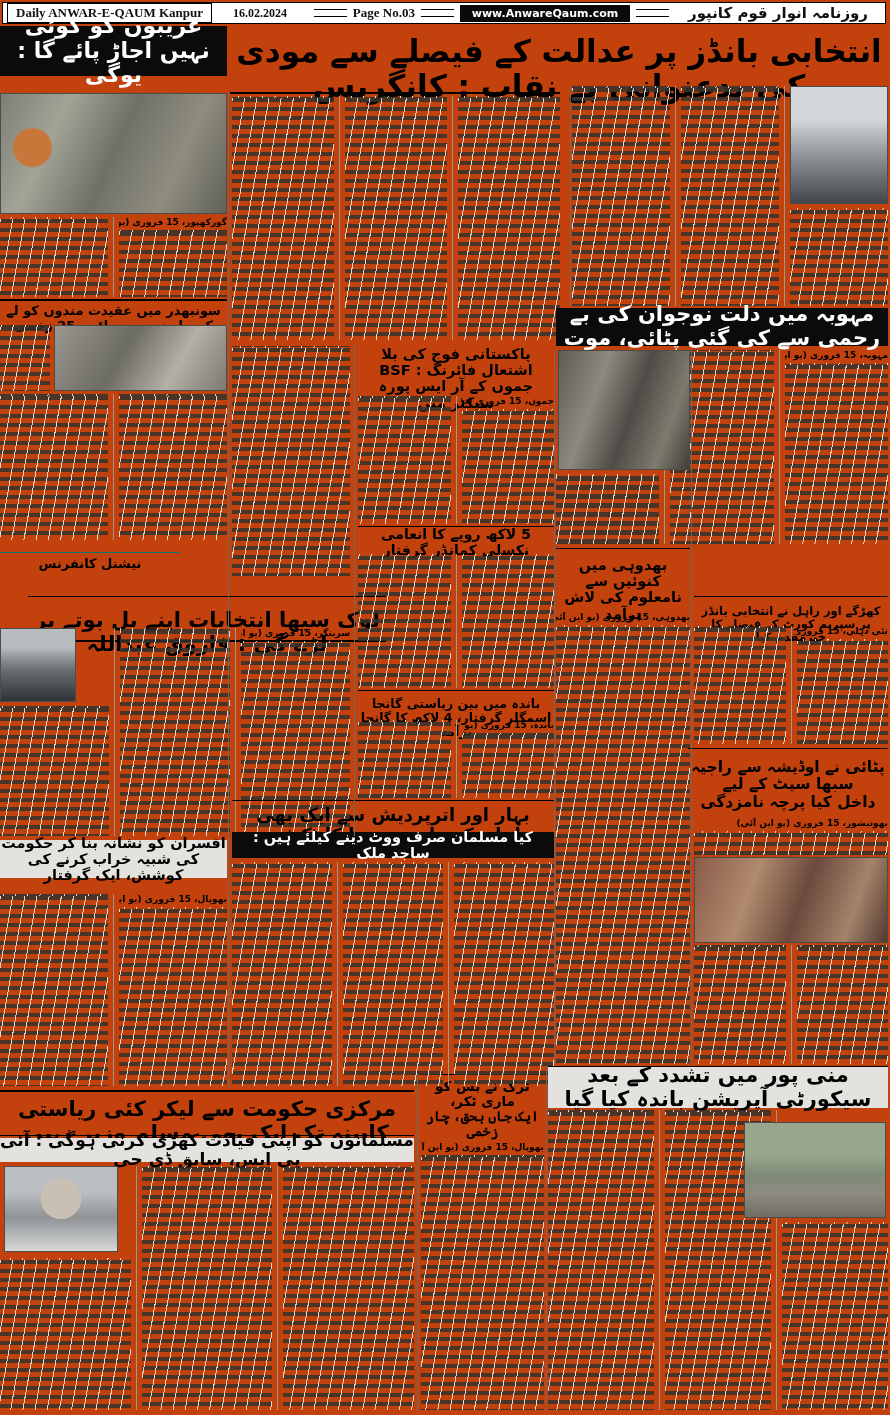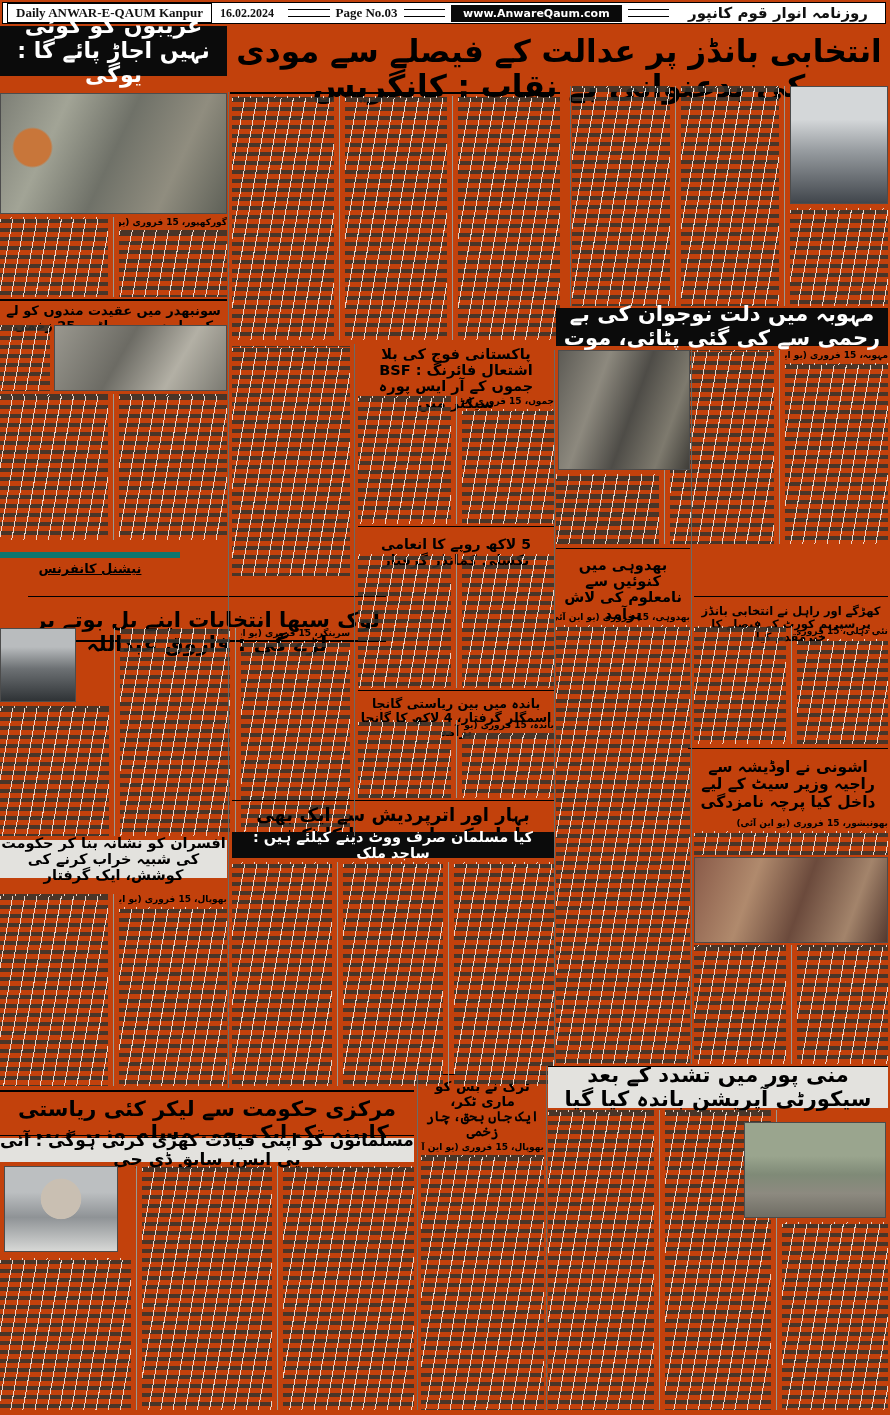--- a/index.html
+++ b/index.html
@@ -3,21 +3,21 @@
 <meta charset="utf-8">
 <style>
   html,body{margin:0;padding:0;background:#e9e9e9;}
   .page{position:relative;width:890px;height:1415px;margin:0 auto;background:#c2410c;overflow:hidden;
         font-family:"DejaVu Sans",sans-serif;color:#111;}
   .abs{position:absolute;box-sizing:border-box;}
 
   
   .mast{display:flex;align-items:center;border:1px solid #000;background:#fff;padding:0 4px;}
   .mast .brand{font:700 13px "Liberation Serif",serif;border:1px solid #000;padding:1px 8px;white-space:nowrap;}
-  .mast .date{font:700 12px "Liberation Serif",serif;margin:0 8px;white-space:nowrap;}
+  .mast .date{font:700 12px "Liberation Serif",serif;margin:0 21px;white-space:nowrap;}
   .mast .pageno{font:700 13px "Liberation Serif",serif;white-space:nowrap;}
   .mast .www{background:#0a0a0a;color:#fff;font:700 11px "DejaVu Sans",sans-serif;padding:2px 12px;white-space:nowrap;}
   .mast .utitle{font:700 15px "DejaVu Sans",sans-serif;direction:rtl;white-space:nowrap;margin:0 13px;}
   .hatch{flex:1;height:9px;margin:0 6px;background:repeating-linear-gradient(to bottom,#000 0 1px,transparent 1px 3.5px);}
 
   
   .hd{direction:rtl;text-align:center;font-weight:700;line-height:1.12;color:#000;}
   .banner-black{background:#0b0b0b;color:#fff;display:flex;align-items:center;justify-content:center;}
   .band-gray{background:#e3e2de;display:flex;flex-direction:column;align-items:center;justify-content:center;}
 
@@ -93,21 +93,21 @@
     <div class="cols">
       <div class="col">
           <div class="ft"></div>
         </div>
       <div class="col">
           <div class="ft"></div>
         </div>
     </div>
   </div>
 
-  <div class="abs hd" style="left:0;top:552px;width:180px;height:24px;font-size:13px;border-top:6px solid #0f766e;padding-top:4px;text-decoration:underline;">نیشنل کانفرنس</div>
+  <div class="abs hd" style="left:0;top:552px;width:180px;height:24px;font-size:13px;border-top:1px solid #0f766e;padding-top:4px;">نیشنل کانفرنس</div>
   <div class="abs hd" style="left:0;top:596px;width:358px;height:46px;font-size:21px;border-top:1px solid #000;border-bottom:2px solid #000;padding-top:12px;margin-left:28px;">لوک سبھا انتخابات اپنے بل بوتے پر لڑے گی : فاروق عبداللہ</div>
   <div class="abs" style="left:0;top:628px;width:350px;height:208px;">
     <div class="cols">
       <div class="col">
           <div class="dateline">سرینگر، 15 فروری (یو این آئی)</div>
           <div class="ft"></div>
         </div>
       <div class="col">
           <div class="ft"></div>
         </div>
@@ -181,21 +181,21 @@
       <div class="col">
           <div class="dateline">جموں، 15 فروری (یو این آئی)</div>
           <div class="ft"></div>
         </div>
       <div class="col">
           <div class="ft"></div>
         </div>
     </div>
   </div>
 
-  <div class="abs hd" style="left:358px;top:526px;width:196px;height:24px;font-size:14px;border-top:1px solid #000;padding-top:10px;">5 لاکھ روپے کا انعامی نکسلی کمانڈر گرفتار</div>
+  <div class="abs hd" style="left:358px;top:526px;width:196px;height:24px;font-size:14px;border-top:1px solid #000;padding-top:0;">5 لاکھ روپے کا انعامی نکسلی کمانڈر گرفتار</div>
   <div class="abs" style="left:358px;top:554px;width:196px;height:134px;">
     <div class="cols">
       <div class="col">
           <div class="ft"></div>
         </div>
       <div class="col">
           <div class="ft"></div>
         </div>
     </div>
   </div>
@@ -277,21 +277,21 @@
           <div class="dateline">نئی دہلی، 15 فروری (یو این آئی)</div>
           <div class="ft"></div>
         </div>
       <div class="col">
           <div class="ft"></div>
         </div>
     </div>
   </div>
 
   <div class="abs hd" style="left:688px;top:748px;width:200px;height:66px;font-size:15.5px;border-top:1px solid #000;padding-top:10px;">
-    <div>اشونی نے اوڈیشہ سے راجیہ وزیر سیٹ کے لیے</div>
+    <div>پٹائی نے اوڈیشہ سے راجیہ سبھا سیٹ کے لیے</div>
     <div>داخل کیا پرچہ نامزدگی</div>
   </div>
   <div class="abs" style="left:694px;top:818px;width:194px;height:246px;display:flex;flex-direction:column;">
     <div class="dateline">بھونیشور، 15 فروری (یو این آئی)</div>
     <div class="ft" style="flex:0 0 24px;"></div>
     <div class="photo ph-meeting" style="height:84px;margin:2px 0;"></div>
     <div class="cols" style="flex:1;height:auto;">
       <div class="col">
           <div class="ft"></div>
         </div>

